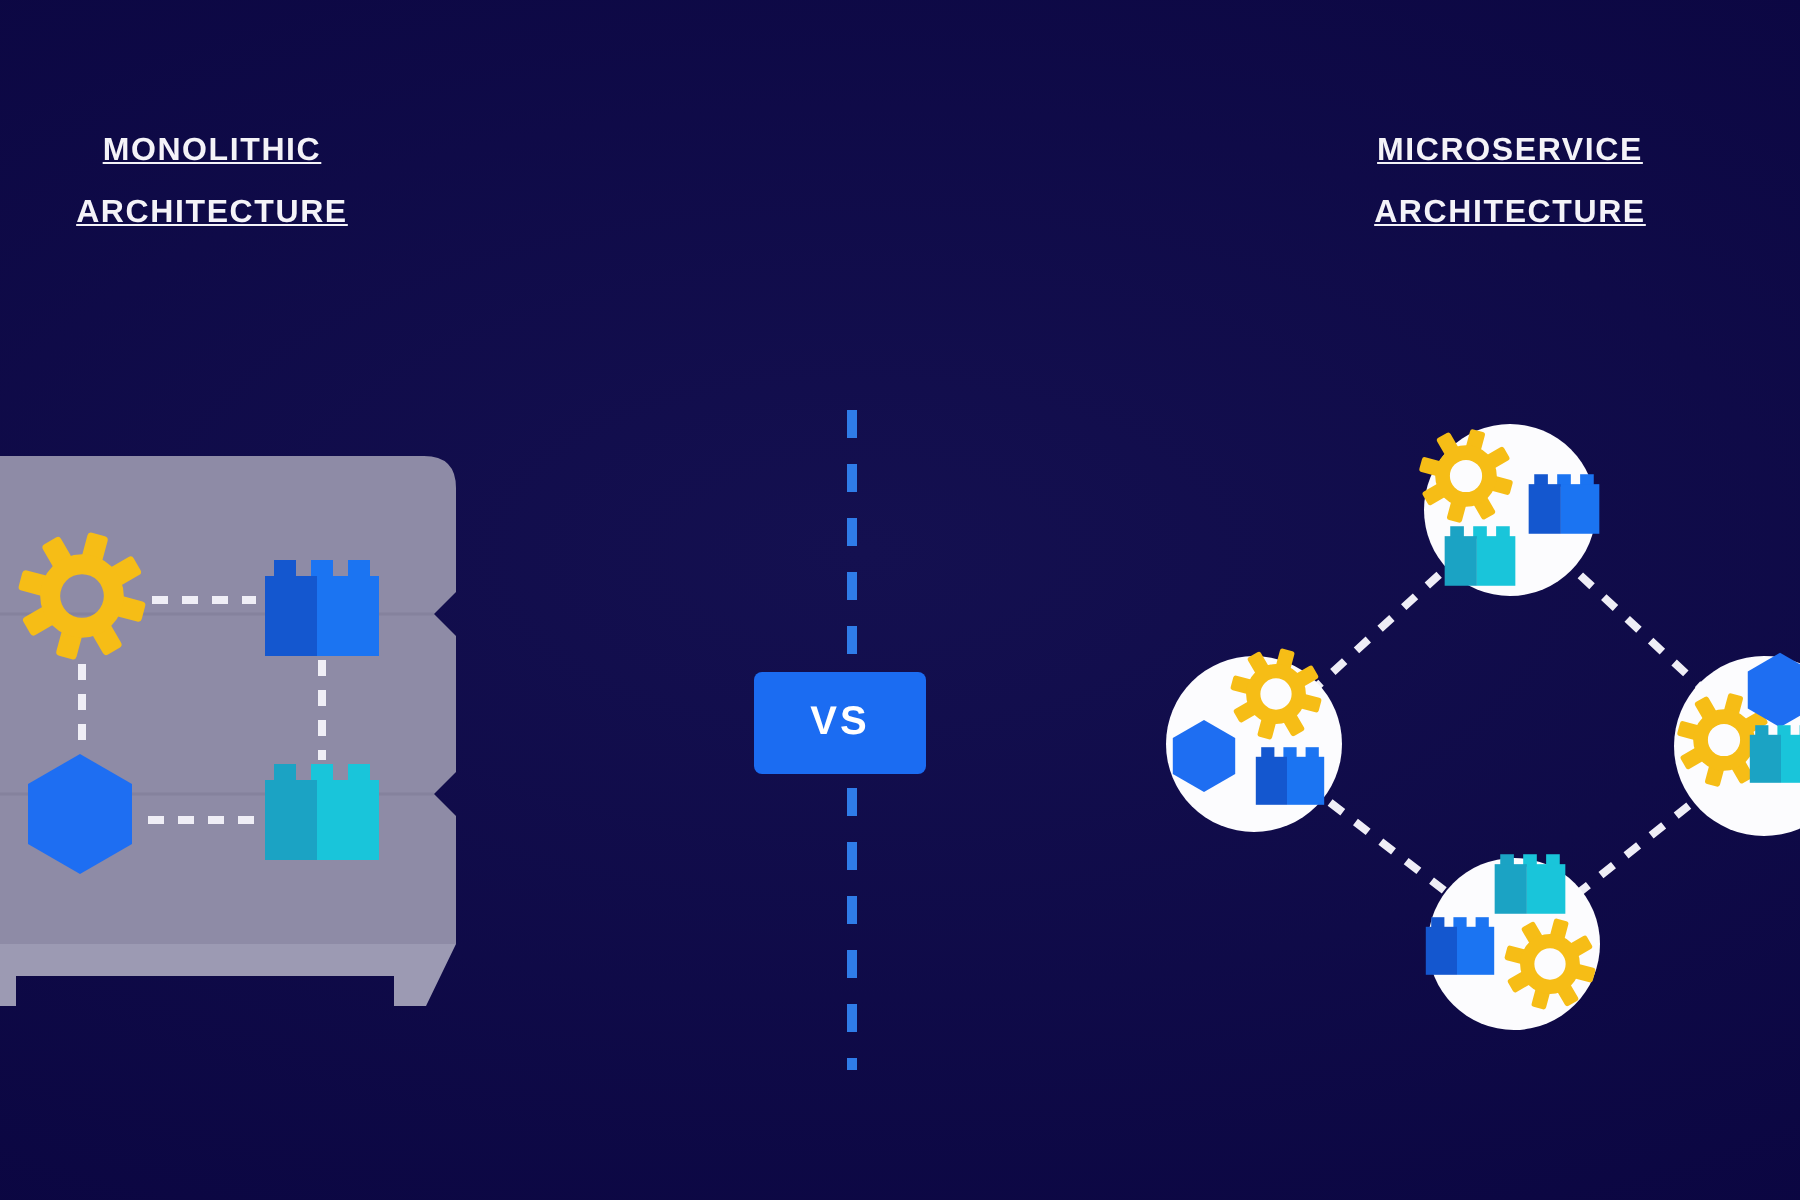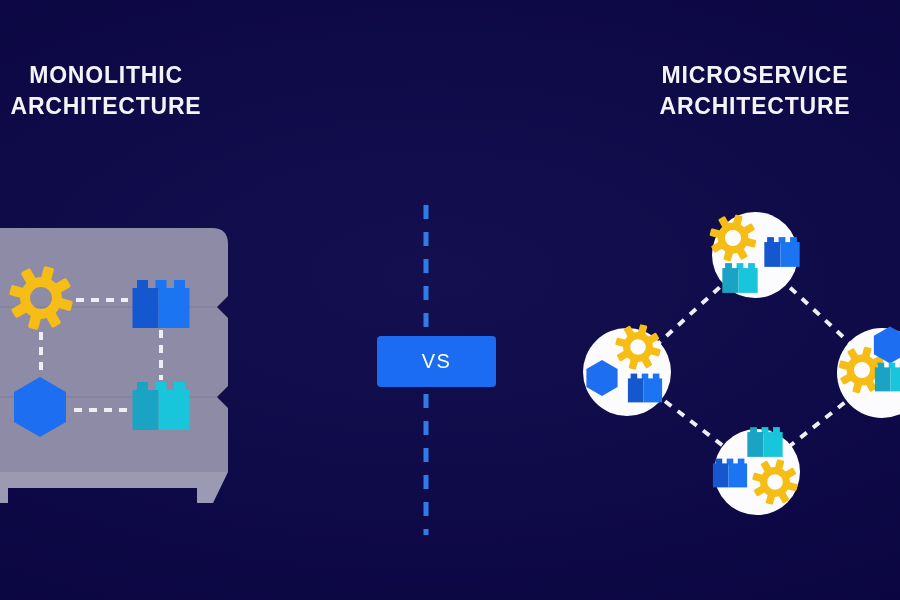--- a/index.html
+++ b/index.html
@@ -11,42 +11,42 @@
   }
   *{margin:0;padding:0;box-sizing:border-box}
   html,body{width:900px;height:600px;overflow:hidden}
   .stage{
     position:relative;width:900px;height:600px;overflow:hidden;
     background:radial-gradient(ellipse 130% 95% at 48% 46%, var(--background-center) 0%, var(--background-edge) 78%);
     font-family:"Liberation Sans", sans-serif;
   }
   .arch-title{
     position:absolute;text-align:center;color:var(--title-text);
-    font-size:23px;font-weight:700;letter-spacing:.8px;line-height:31px;
+    font-size:16px;font-weight:700;letter-spacing:.8px;line-height:31px;text-decoration:underline;
   }
   .arch-title.left{left:0;top:60px;width:212px}
   .arch-title.right{left:608px;top:60px;width:294px}
   .illu{position:absolute;display:block}
   #monolith-svg{left:0;top:226px}
   #center-line-svg{left:420px;top:200px}
   #diamond-svg{left:558px;top:194px}
   .cabinet-body{fill:var(--cabinet-body)}
   .cabinet-base{fill:var(--cabinet-base)}
   .cabinet-line{stroke:var(--cabinet-line);stroke-width:1.5;opacity:.55;fill:none}
   .connector{stroke:var(--connector-white);stroke-width:4;stroke-dasharray:8 7;fill:none}
   .diamond-connector{stroke:var(--connector-white);stroke-width:4;stroke-dasharray:8 8;fill:none}
   .center-dash{stroke:var(--center-dash);stroke-width:5;stroke-dasharray:14 13;fill:none}
   .service-circle{fill:var(--circle-white)}
   .fill-gear{fill:var(--gear-yellow)}
   .fill-hex{fill:var(--hexagon-blue)}
   .vs-button{
-    position:absolute;left:377px;top:336px;width:119px;height:51px;
+    position:absolute;left:377px;top:336px;width:86px;height:51px;
     background:var(--vs-button-bg);border-radius:4px;
     display:flex;align-items:center;justify-content:center;
-    color:var(--vs-text);font-size:20px;font-weight:400;letter-spacing:1.5px;
+    color:var(--vs-text);font-size:20px;font-weight:700;letter-spacing:1.5px;
   }
 </style>
 </head>
 <body>
 
 <div class="stage">
 
   <svg width="0" height="0" style="position:absolute" aria-hidden="true">
     <defs>
       <g id="gear">

